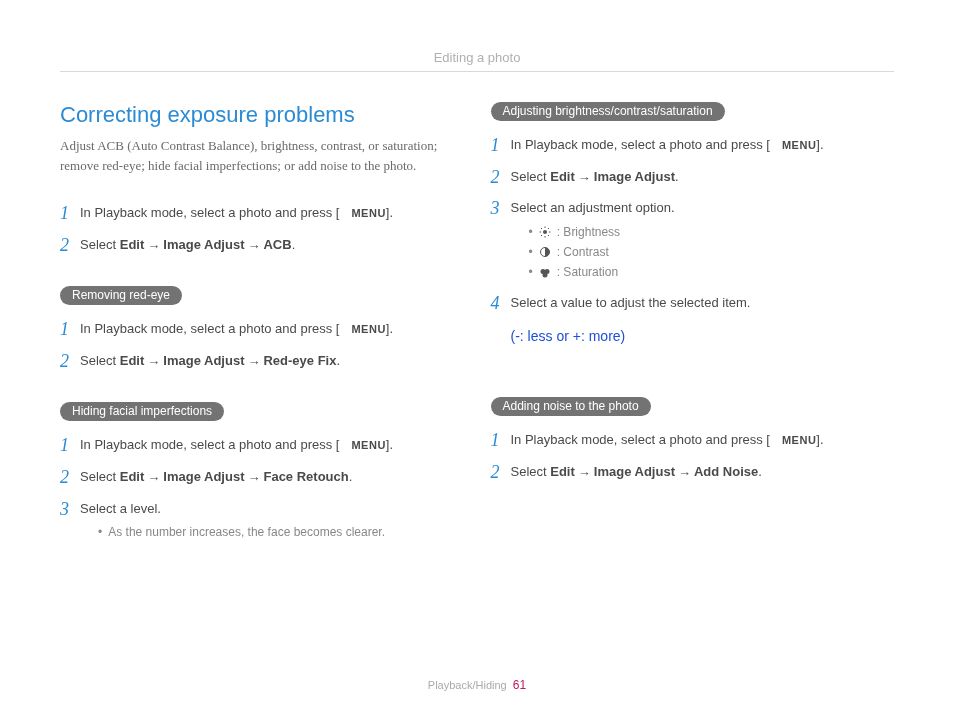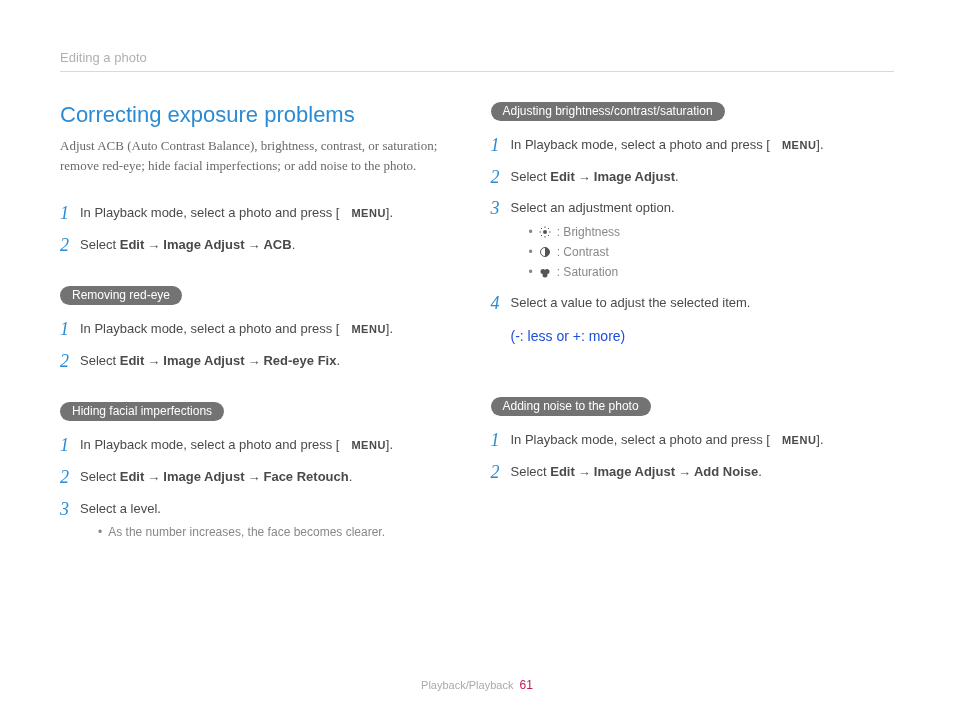--- a/index.html
+++ b/index.html
@@ -14,20 +14,21 @@
     width: 954px;
     height: 720px;
     box-sizing: border-box;
     padding: 50px 60px 20px 60px;
     position: relative;
   }
   .breadcrumb {
     color: #b0b0b0;
     font-size: 13px;
     margin-bottom: 6px;
+    text-align: center;
   }
   .hr-top {
     border: none;
     border-top: 1px solid #d9d9d9;
     margin: 0 0 30px 0;
   }
   .columns {
     display: flex;
     gap: 27px;
   }
@@ -270,15 +271,15 @@
           <div class="num">2</div>
           <div class="step-body">
             <span>Select </span><span class="bold">Edit</span><span class="arrow">→</span><span class="bold">Image Adjust</span><span class="arrow">→</span><span class="bold">Add Noise</span><span>.</span>
           </div>
         </div>
       </div>
     </div>
   </div>
 
   <div class="footer">
-    <span>Playback/Playback</span>&nbsp;&nbsp;<span class="pnum">61</span>
+    <span>Playback/Hiding</span>&nbsp;&nbsp;<span class="pnum">61</span>
   </div>
 </div>
 
 </body></html>

